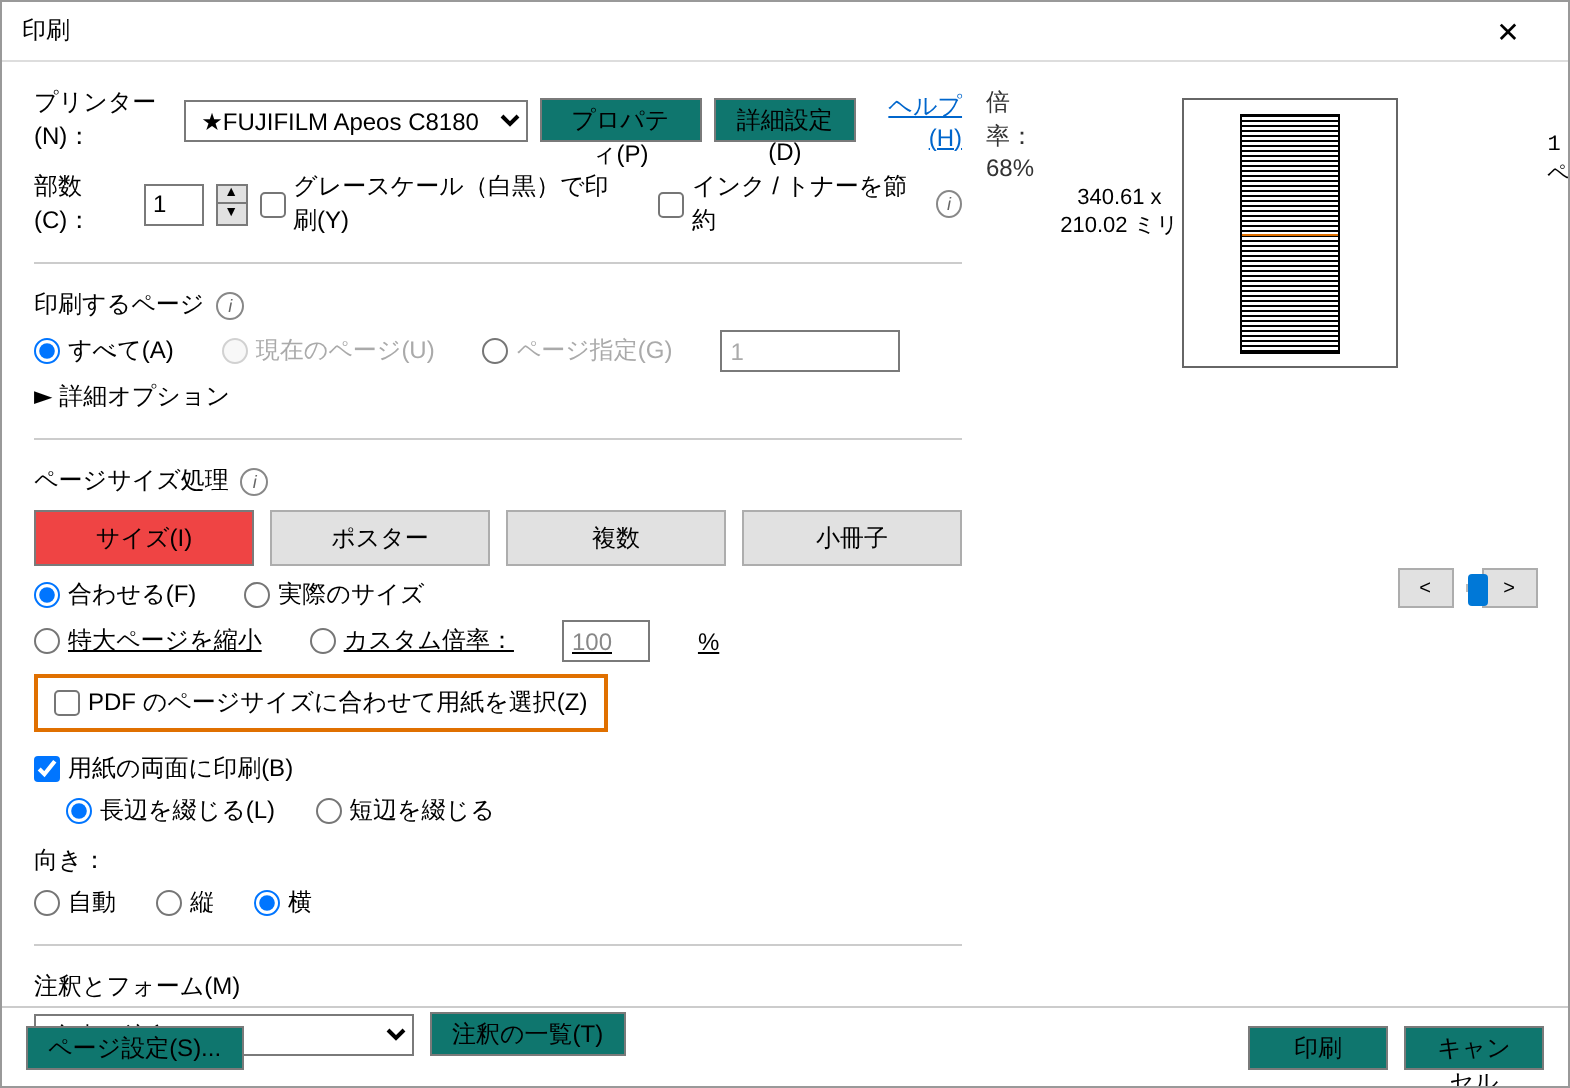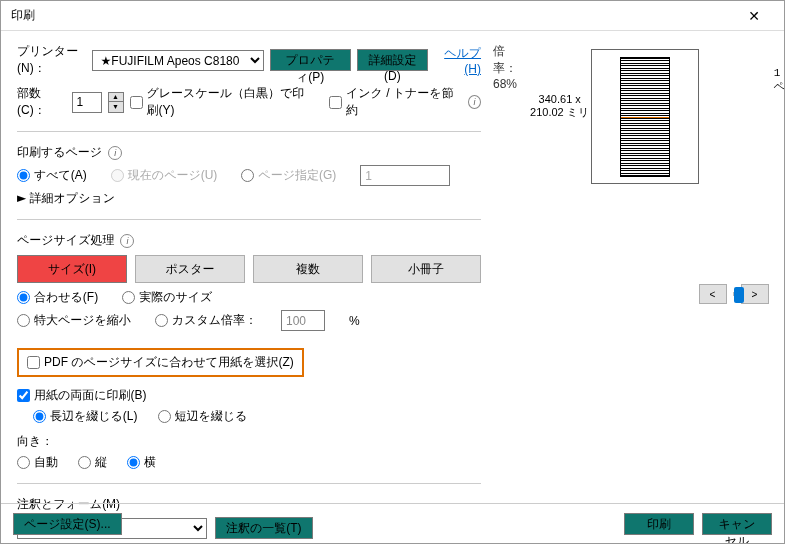--- a/index.html
+++ b/index.html
@@ -20,21 +20,21 @@
 .spinner span { width: 14px; height: 10px; font-size: 7px; display:flex; align-items:center; justify-content:center; cursor:pointer; background:#e1e1e1; border-bottom:1px solid #7a7a7a;}
 .spinner span:last-child{border-bottom:none;}
 hr { border: none; border-top: 1px solid #ccc; margin: 4px 0; }
 .section-title { display: flex; align-items: center; gap: 6px; }
 .info-icon { display: inline-flex; width: 14px; height: 14px; border: 1px solid #888; border-radius: 50%; align-items: center; justify-content: center; font-size: 9px; color: #666; font-style: italic;}
 .disabled, .disabled * { color: #aaa; }
 .tri { display:inline-block; transform: scaleY(0.7); }
 .tab-btns { display: flex; gap: 8px; margin: 6px 0; }
 .tab-btn { width: 110px; height: 28px; border: 1px solid #adadad; background: #e1e1e1; display:flex; align-items:center; justify-content:center; cursor:pointer; }
 .tab-btn.active { background: #ef4444; border-color: #7a7a7a; border-width: 1.5px; }
-.pdf-box { border: 2px solid #e07000; padding: 4px 8px; display: inline-flex; align-items: center; gap: 4px; margin-top: 11px; }
+.pdf-box { border: 2px solid #e07000; padding: 4px 8px; display: inline-flex; align-items: center; gap: 4px; }
 .indent { padding-left: 16px; }
 .scale-label { color: #333; }
 .preview-dim { text-align: center; margin-top: 50px; font-size: 11px; }
 .preview-box { width: 180px; height: 135px; border: 1px solid #666; margin: 6px auto 0 auto; background: #fff; position: relative; display:flex; align-items:center; justify-content:center; }
 .preview-doc { width: 50px; height: 120px; background: repeating-linear-gradient(0deg, #000 0, #000 1px, #fff 1px, #fff 2.5px); position:relative; border:1px solid #000;}
 .preview-doc::after { content:""; position:absolute; top:50%; left:0; right:0; height:1px; background:#e07000;}
 .nav-row { display:flex; align-items:center; gap:6px; margin-top:50px; justify-content:center;}
 .nav-btn { width: 28px; height: 20px; border: 1px solid #adadad; background: #e1e1e1; cursor:pointer; display:flex; align-items:center; justify-content:center; font-size:10px;}
 .slider { flex:1; height:4px; background:#ddd; border:1px solid #bbb; position:relative; max-width:140px;}
 .slider-thumb { position:absolute; left:0; top:-6px; width:10px; height:16px; background:#0078d7; border-radius:2px;}
@@ -132,21 +132,21 @@
       <div class="row" style="gap:24px;">
         <label>
             <input type="radio" name="sz" checked="" style="">
             <span>合わせる(F)</span>
           </label>
         <label>
             <input type="radio" name="sz" style="">
             <span>実際のサイズ</span>
           </label>
       </div>
-      <div class="row" style="gap:24px; margin-top:4px;">
+      <div class="row" style="gap:24px; margin-top:4px;text-decoration:underline;">
         <label>
             <input type="radio" name="sz" style="">
             <span>特大ページを縮小</span>
           </label>
         <label>
             <input type="radio" name="sz" style="">
             <span>カスタム倍率：</span>
           </label>
         <input type="text" class="scale-input" disabled="" value="100" style="">
         <span>%</span>

